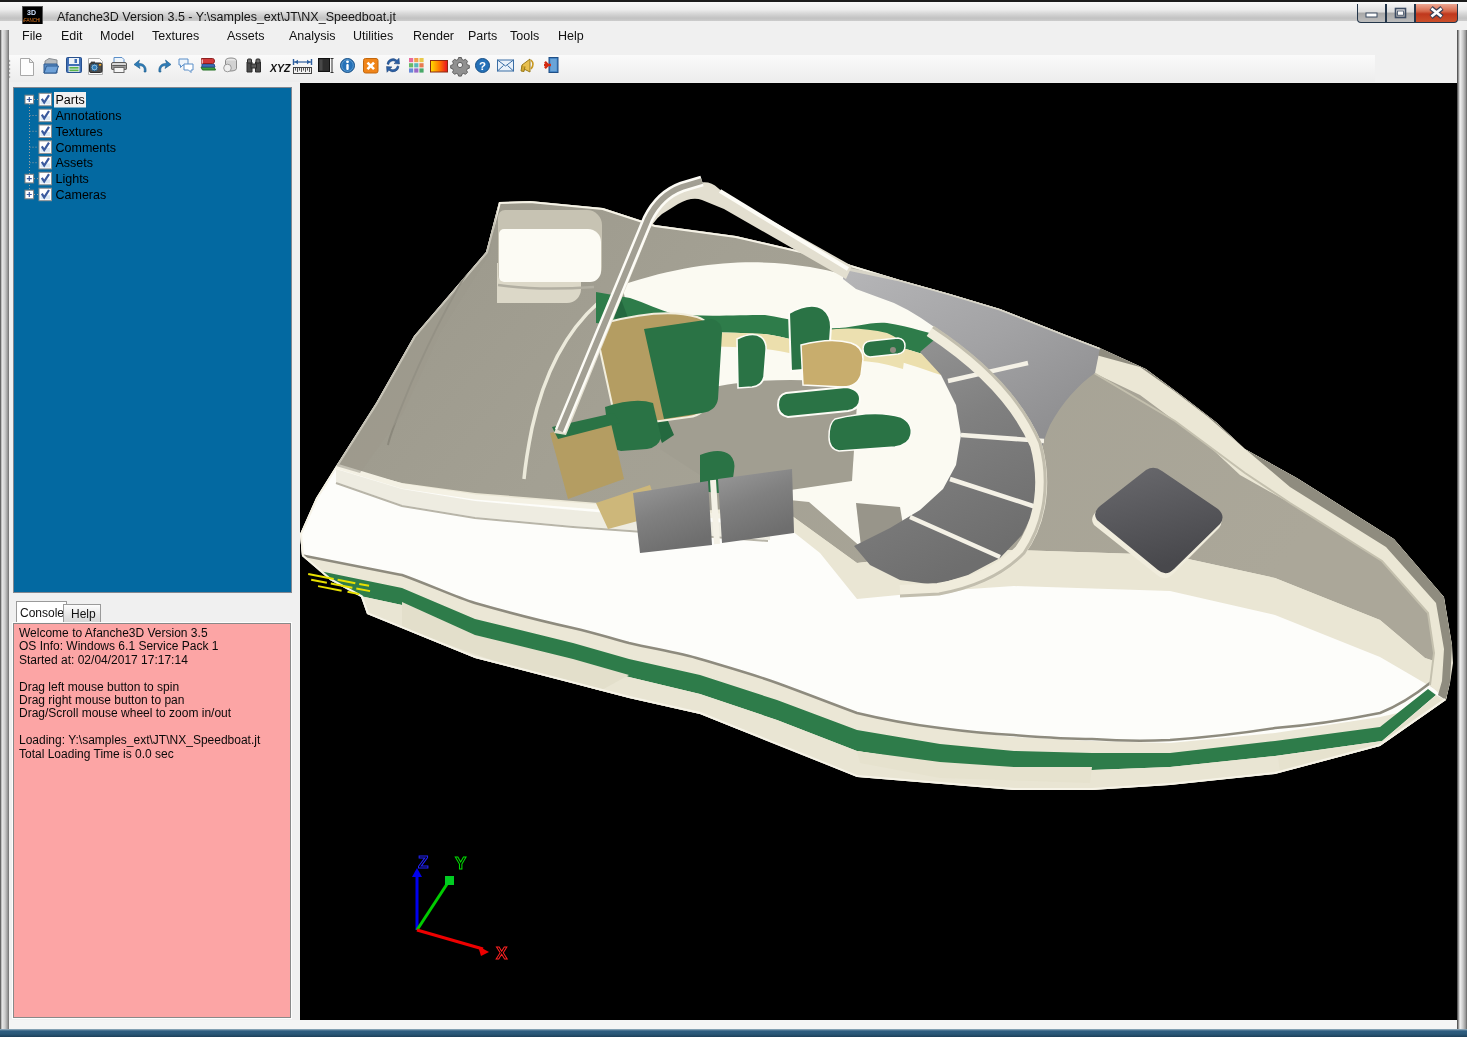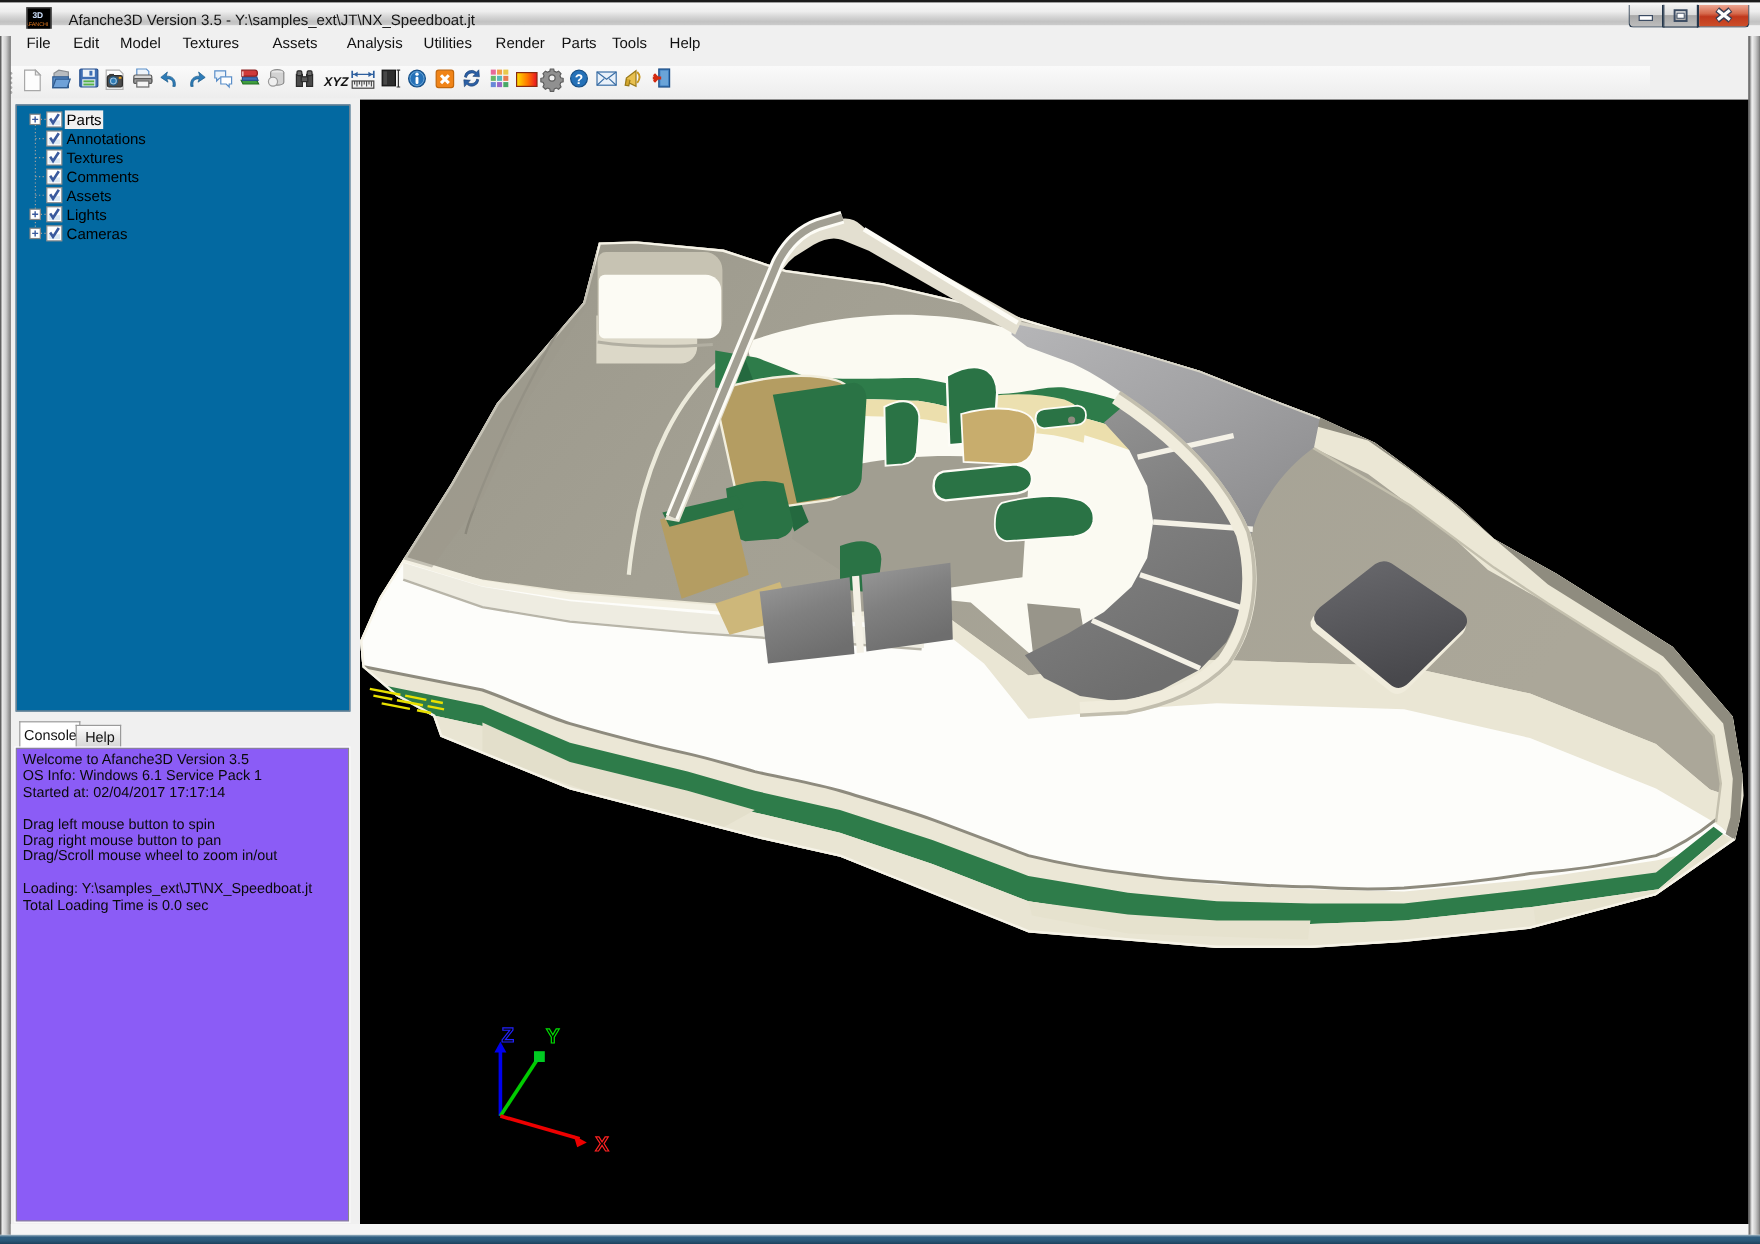--- a/index.html
+++ b/index.html
@@ -33,21 +33,21 @@
   background:linear-gradient(#fafafa,#ededed); }
 
 #treepanel { position:absolute; left:13px; top:87px; width:279px; height:506px;
   background:#0369a1; border:1px solid #828790; }
 #tabConsole { position:absolute; left:16px; top:601px; width:51px; height:22px; background:#fff;
   border:1px solid #9a9a9a; border-bottom:none; font-size:12px; color:#111; padding:4px 0 0 3px; }
 #tabHelp { position:absolute; left:63px; top:604px; width:38px; height:19px;
   background:linear-gradient(#fdfdfd,#e4e4e4 60%,#d6d6d6); border:1px solid #9a9a9a; border-bottom:none;
   font-size:12px; color:#111; padding:2px 0 0 7px; }
 #consolepanel { position:absolute; left:13px; top:623px; width:278px; height:395px;
-  background:#8b5cf6; border:1px solid #898989; outline:1px solid #fdfdfd; }
+  background:#fca5a5; border:1px solid #898989; outline:1px solid #fdfdfd; }
 #consolepanel .ct { position:absolute; left:5px; top:3px; font-size:12px; line-height:13.4px; color:#0a0a0a; white-space:pre; }
 
 #viewport { position:absolute; left:300px; top:83px; width:1157px; height:937px; background:#000; }
 #viewport svg { position:absolute; left:0; top:0; }
 </style>
 </head>
 <body>
 <div id="win">
   <div id="titlebar">
     <div id="appicon"><svg width="17" height="17">

